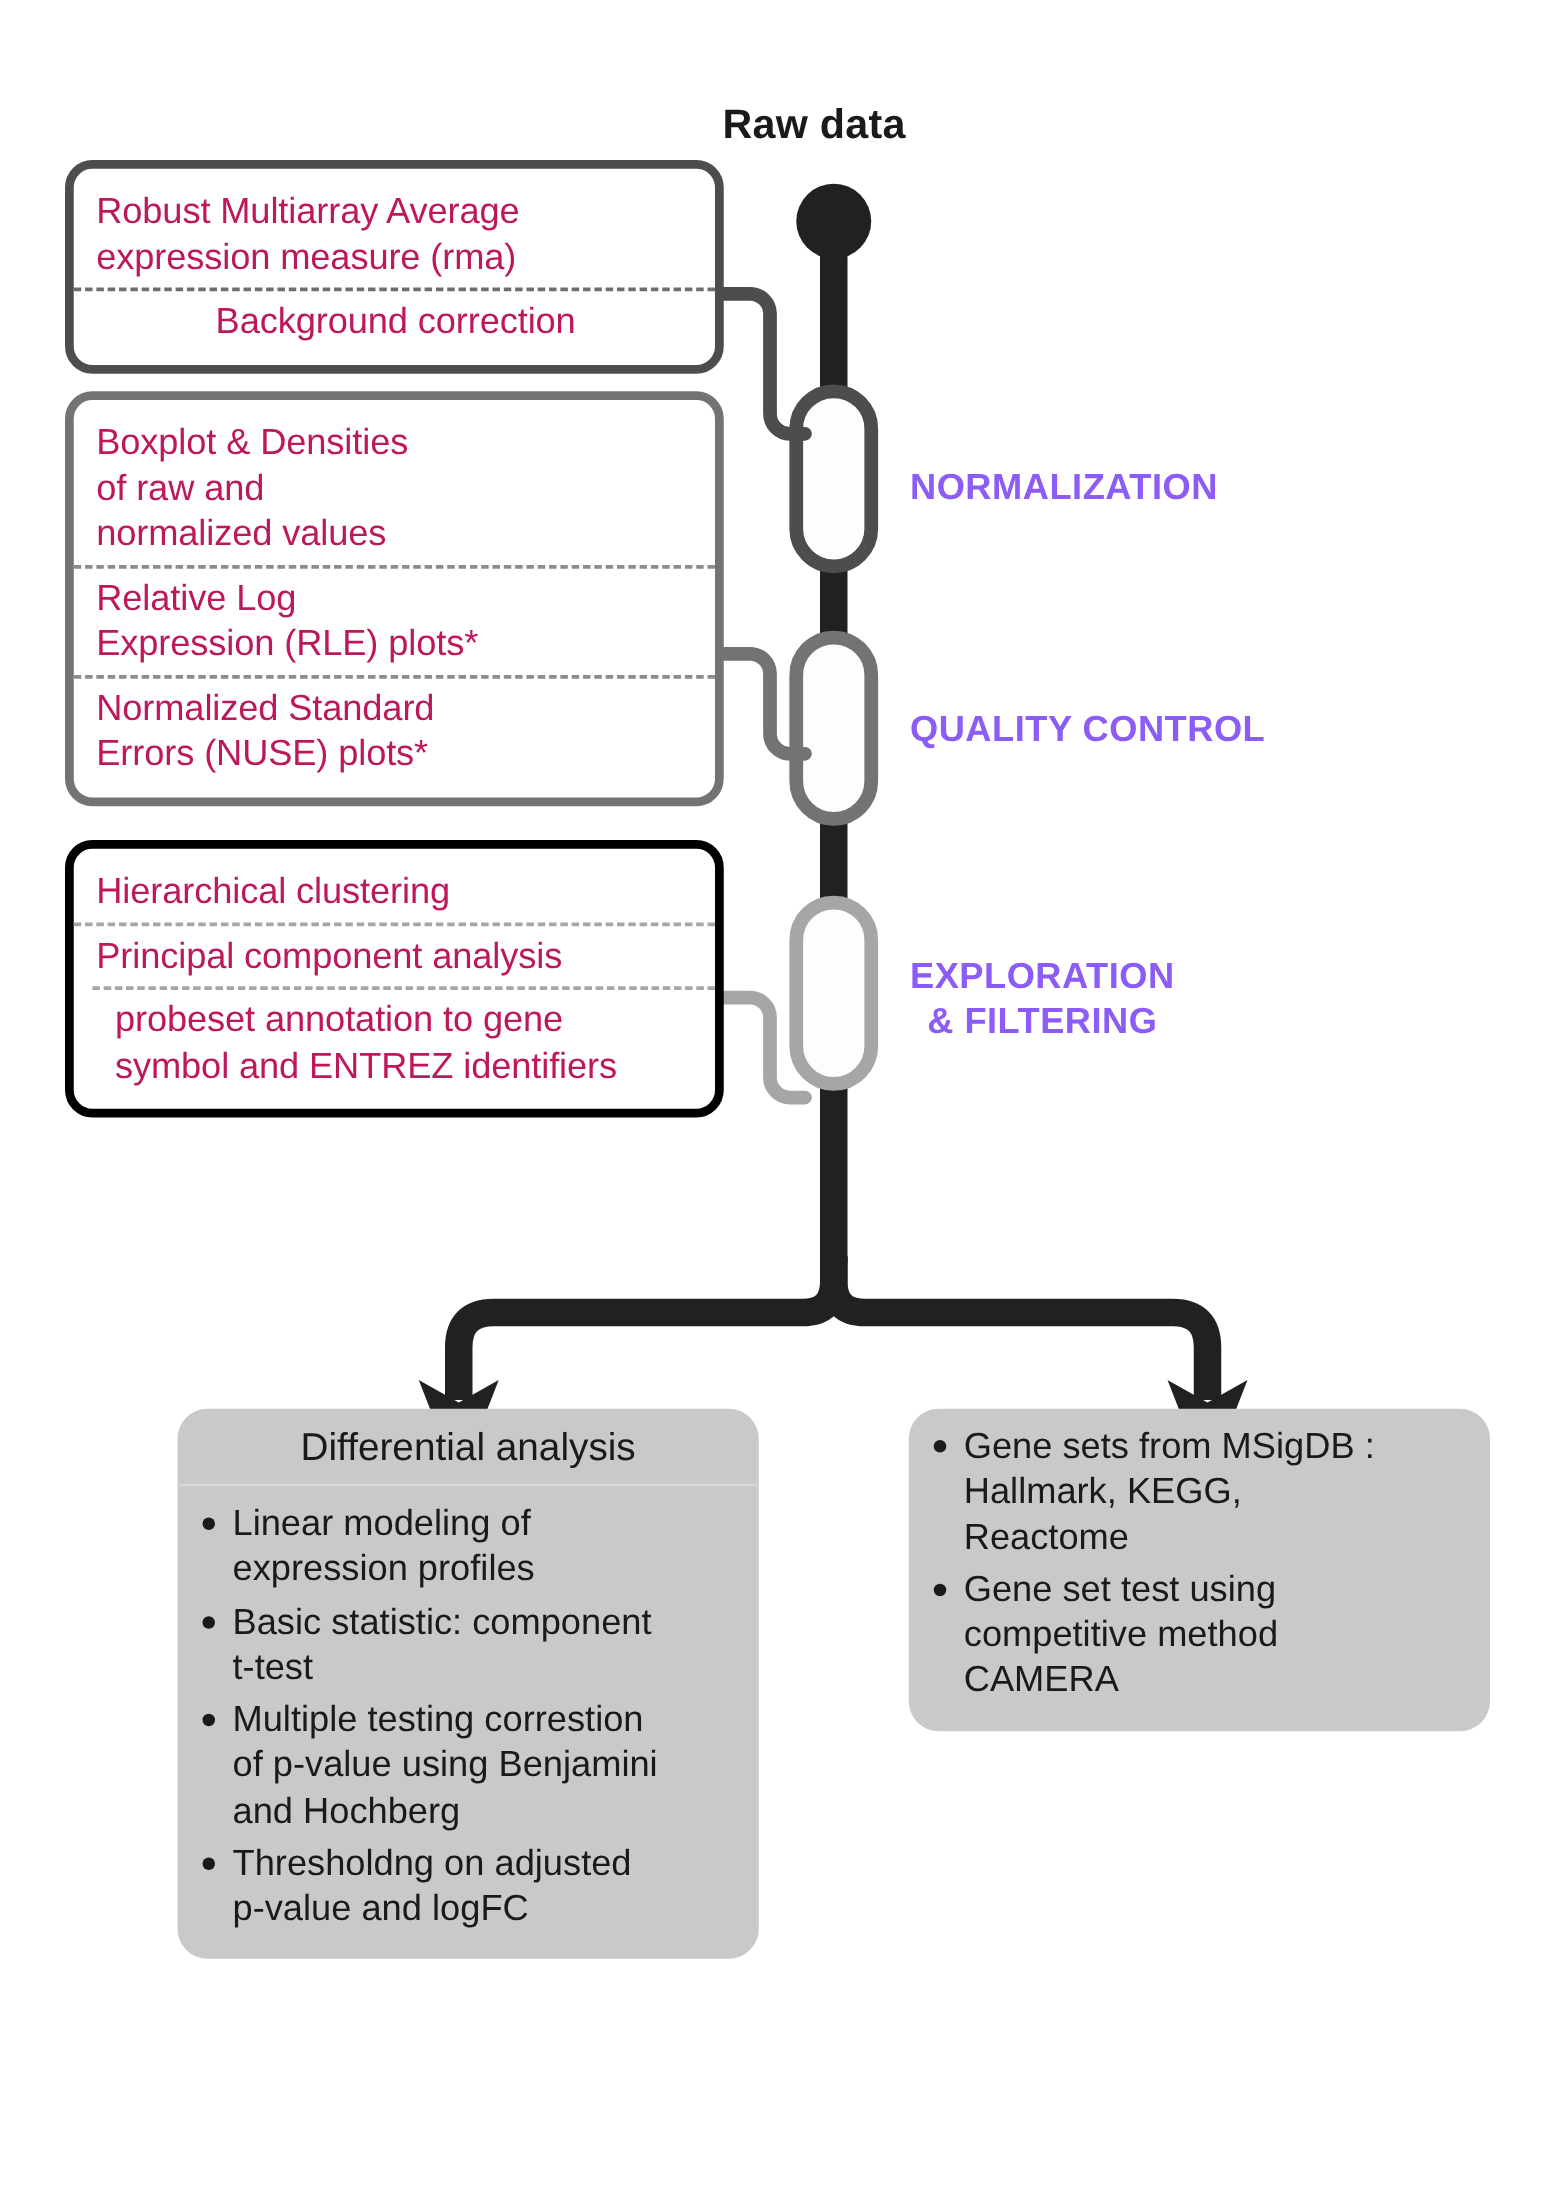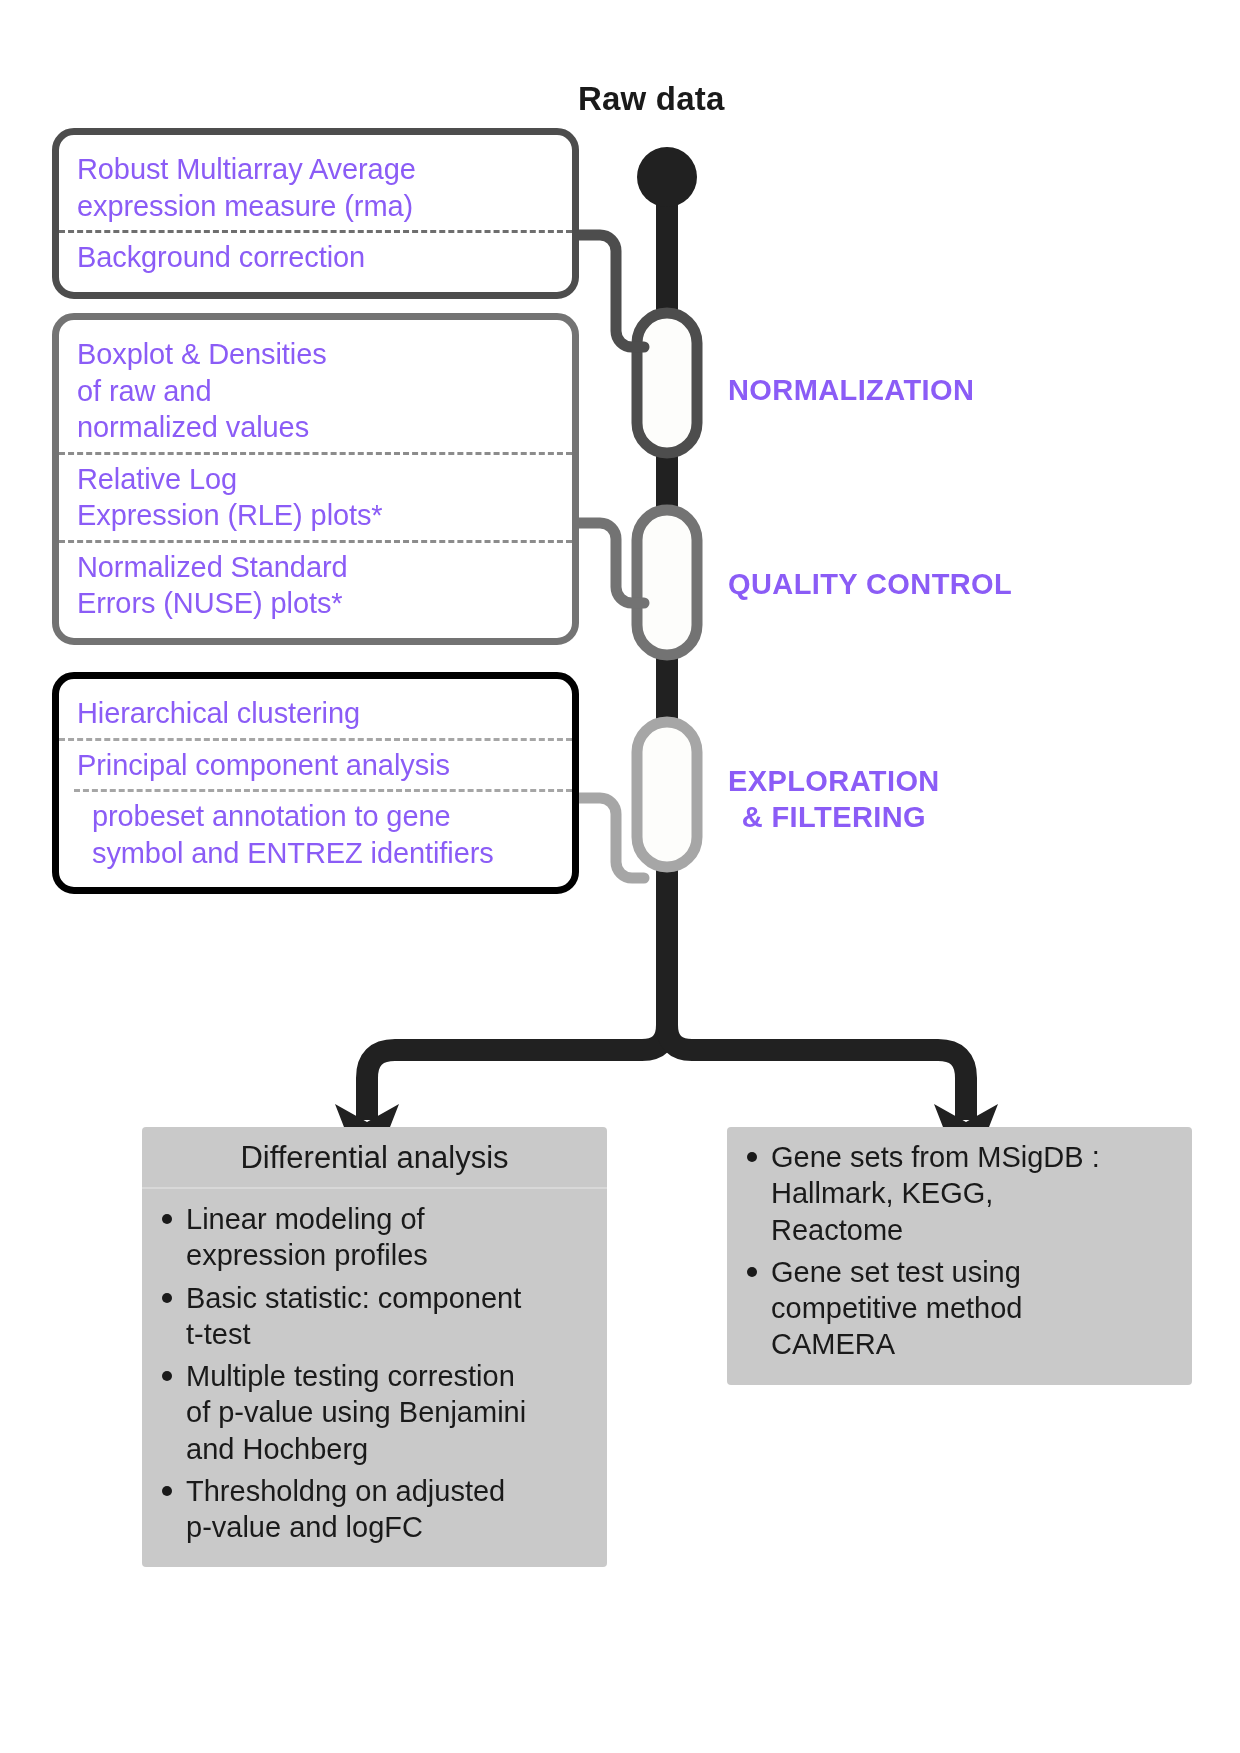--- a/index.html
+++ b/index.html
@@ -23,21 +23,21 @@
     border-radius:22px;
   }
   .panel .inner{
     padding:10px 0 10px 0;
   }
   .panel .row{
     box-sizing:border-box;
     padding:6px 16px 6px 18px;
     font-size:29px;
     line-height:1.26;
-    color:#8b5cf6;
+    color:#be185d;
     letter-spacing:-0.1px;
   }
   .panel .row + .row{
     border-top-width:3px;
     border-top-style:dashed;
   }
   .panel.p1{border:7px solid #4d4d4d;}
   .panel.p1 .row + .row{border-top-color:#6e6e6e;}
   .panel.p2{border:7px solid #737373;}
   .panel.p2 .row + .row{border-top-color:#8c8c8c;}
@@ -62,21 +62,21 @@
     font-size:33px;
     color:#1a1a1a;
     letter-spacing:0.2px;
   }
 
   
   .card{
     position:absolute;
     box-sizing:border-box;
     background:#c9c9c9;
-    border-radius:4px;
+    border-radius:24px;
     padding:0;
   }
   .card .card-title{
     text-align:center;
     font-size:31px;
     color:#1a1a1a;
     padding:14px 10px 12px 10px;
     border-bottom:2px solid #d8d8d8;
     line-height:1.1;
   }
@@ -129,21 +129,21 @@
     <path d="M 667 1005 L 667 1025 q 0 25 25 25 L 938 1050 q 28 0 28 28 L 966 1120" fill="none" stroke="#212121" stroke-width="22" stroke-linejoin="round"></path>
     <polygon points="966,1186 934,1104 966,1122 998,1104" fill="#212121"></polygon>
   </svg>
 
   <div id="raw-title" style="left:578px;top:80px;">Raw data</div>
 
   <div class="panel p1" style="left:52px;top:128px;width:527px;">
     <div class="inner">
       <div class="row" style="white-space:pre-line;">Robust Multiarray Average
 expression measure (rma)</div>
-      <div class="row" style="white-space:pre-line;">Background correction</div>
+      <div class="row" style="white-space:pre-line;text-align:center;">Background correction</div>
     </div>
   </div>
 
   <div class="panel p2" style="left:52px;top:313px;width:527px;">
     <div class="inner">
       <div class="row" style="white-space:pre-line;">Boxplot &amp; Densities
 of raw and
 normalized values</div>
       <div class="row" style="white-space:pre-line;">Relative Log
 Expression (RLE) plots*</div>

